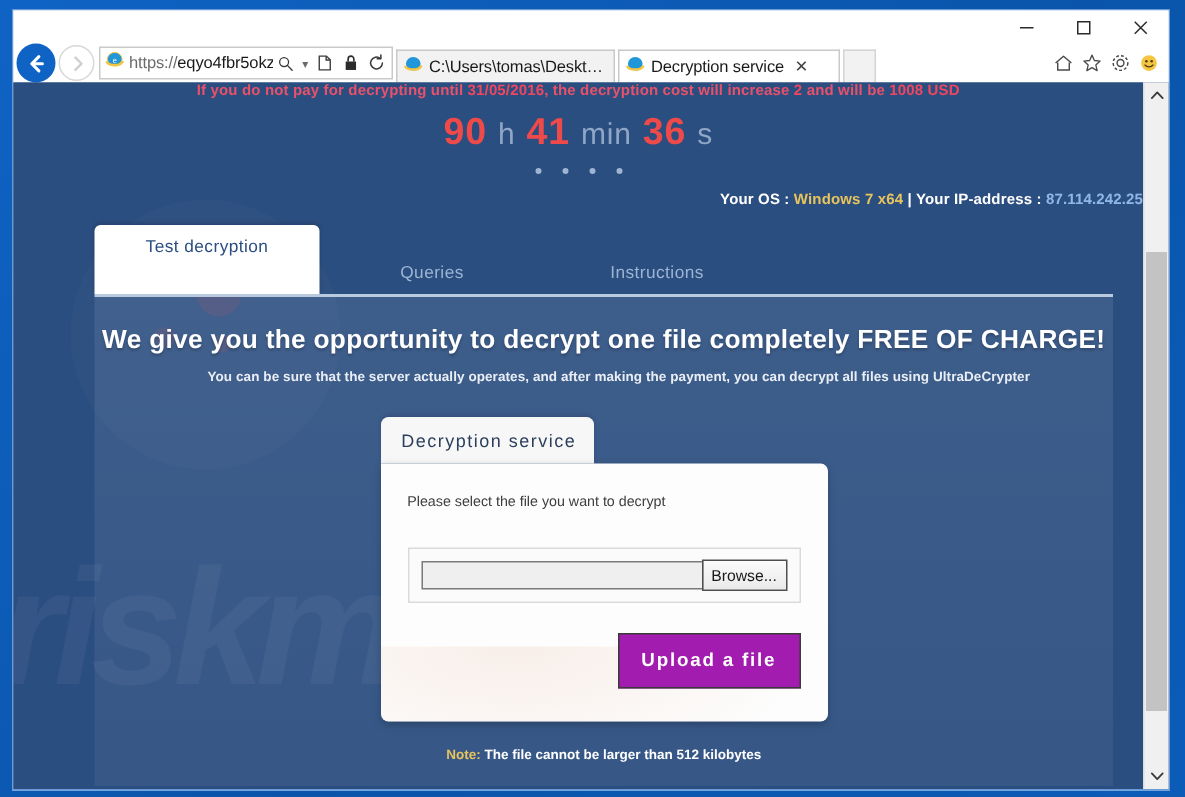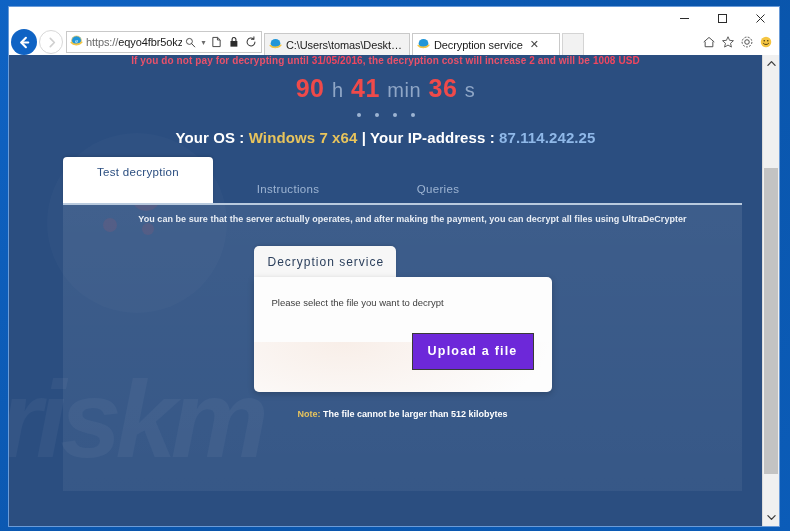--- a/index.html
+++ b/index.html
@@ -243,23 +243,23 @@
   .dots i {
     display: inline-block;
     width: 4px; height: 4px;
     border-radius: 50%;
     background: #9db4d2;
     margin: 0 7px;
   }
 
   .osline {
     position: relative;
-    text-align: center;
+    text-align: right;
     margin-top: 12px;
-    font-size: 15px;
+    font-size: 10px;
     font-weight: bold;
     color: #ffffff;
     letter-spacing: 0.1px;
   }
   .osline .val { color: #e8c45c; }
   .osline .ip { color: #8fb8e8; }
 
   
   .navtabs {
     position: relative;
@@ -386,21 +386,21 @@
     box-sizing: border-box;
   }
   .upload-row {
     display: flex;
     justify-content: flex-end;
     margin-top: 20px;
     position: relative;
     z-index: 1;
   }
   .upload-btn {
-    background: #6d28d9;
+    background: #a21caf;
     color: #ffffff;
     font-size: 12.5px;
     font-weight: bold;
     letter-spacing: 1.2px;
     padding: 10px 15px 11px;
     border: 1px solid #3a3a38;
     text-align: right;
   }
   .note {
     text-align: center;
@@ -596,31 +596,36 @@
         <div class="osline">
           <span>Your OS :</span>
           <span class="val">Windows 7 x64</span>
           <span>|</span>
           <span>Your IP-address :</span>
           <span class="ip">87.114.242.25</span>
         </div>
 
         <div class="navtabs">
           <div class="navtab active">Test decryption</div>
+          <div class="navtab">Queries</div>
           <div class="navtab">Instructions</div>
-          <div class="navtab">Queries</div>
         </div>
 
         <div class="panel">
+          <div class="headline">We give you the opportunity to decrypt one file completely FREE OF CHARGE!</div>
           <div class="subline">You can be sure that the server actually operates, and after making the payment, you can decrypt all files using UltraDeCrypter</div>
 
           <div class="card-wrap">
             <div class="card-tab">Decryption service</div>
             <div class="card">
               <div class="card-label">Please select the file you want to decrypt</div>
+              <div class="filerow">
+                <div class="fileinput"></div>
+                <div class="browse-btn">Browse...</div>
+              </div>
               <div class="upload-row">
                 <div class="upload-btn">Upload a file</div>
               </div>
             </div>
           </div>
 
           <div class="note">
             <span class="k">Note:</span><span> The file cannot be larger than 512 kilobytes</span>
           </div>
         </div>

